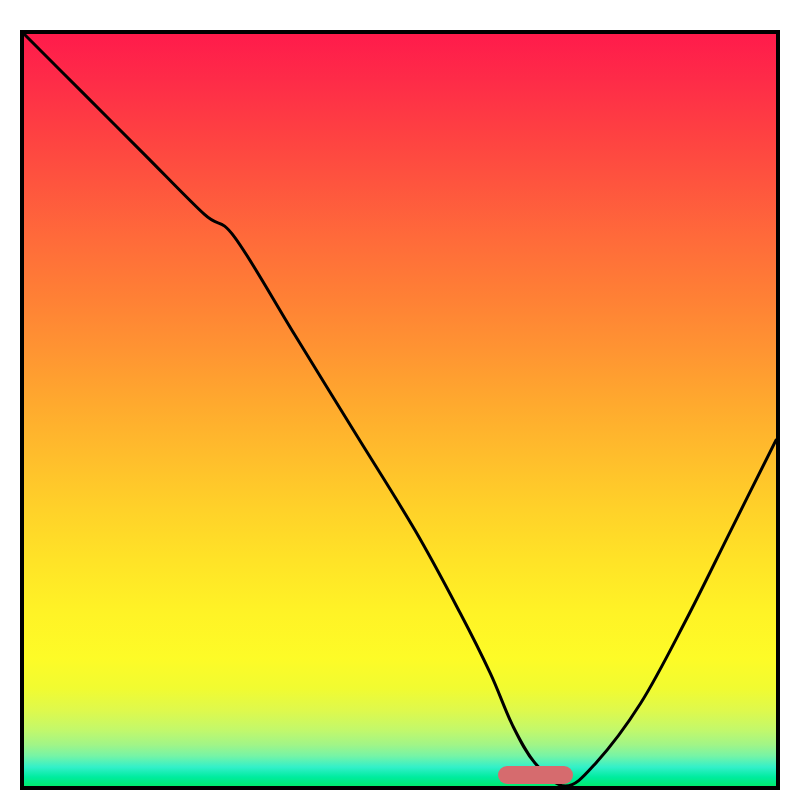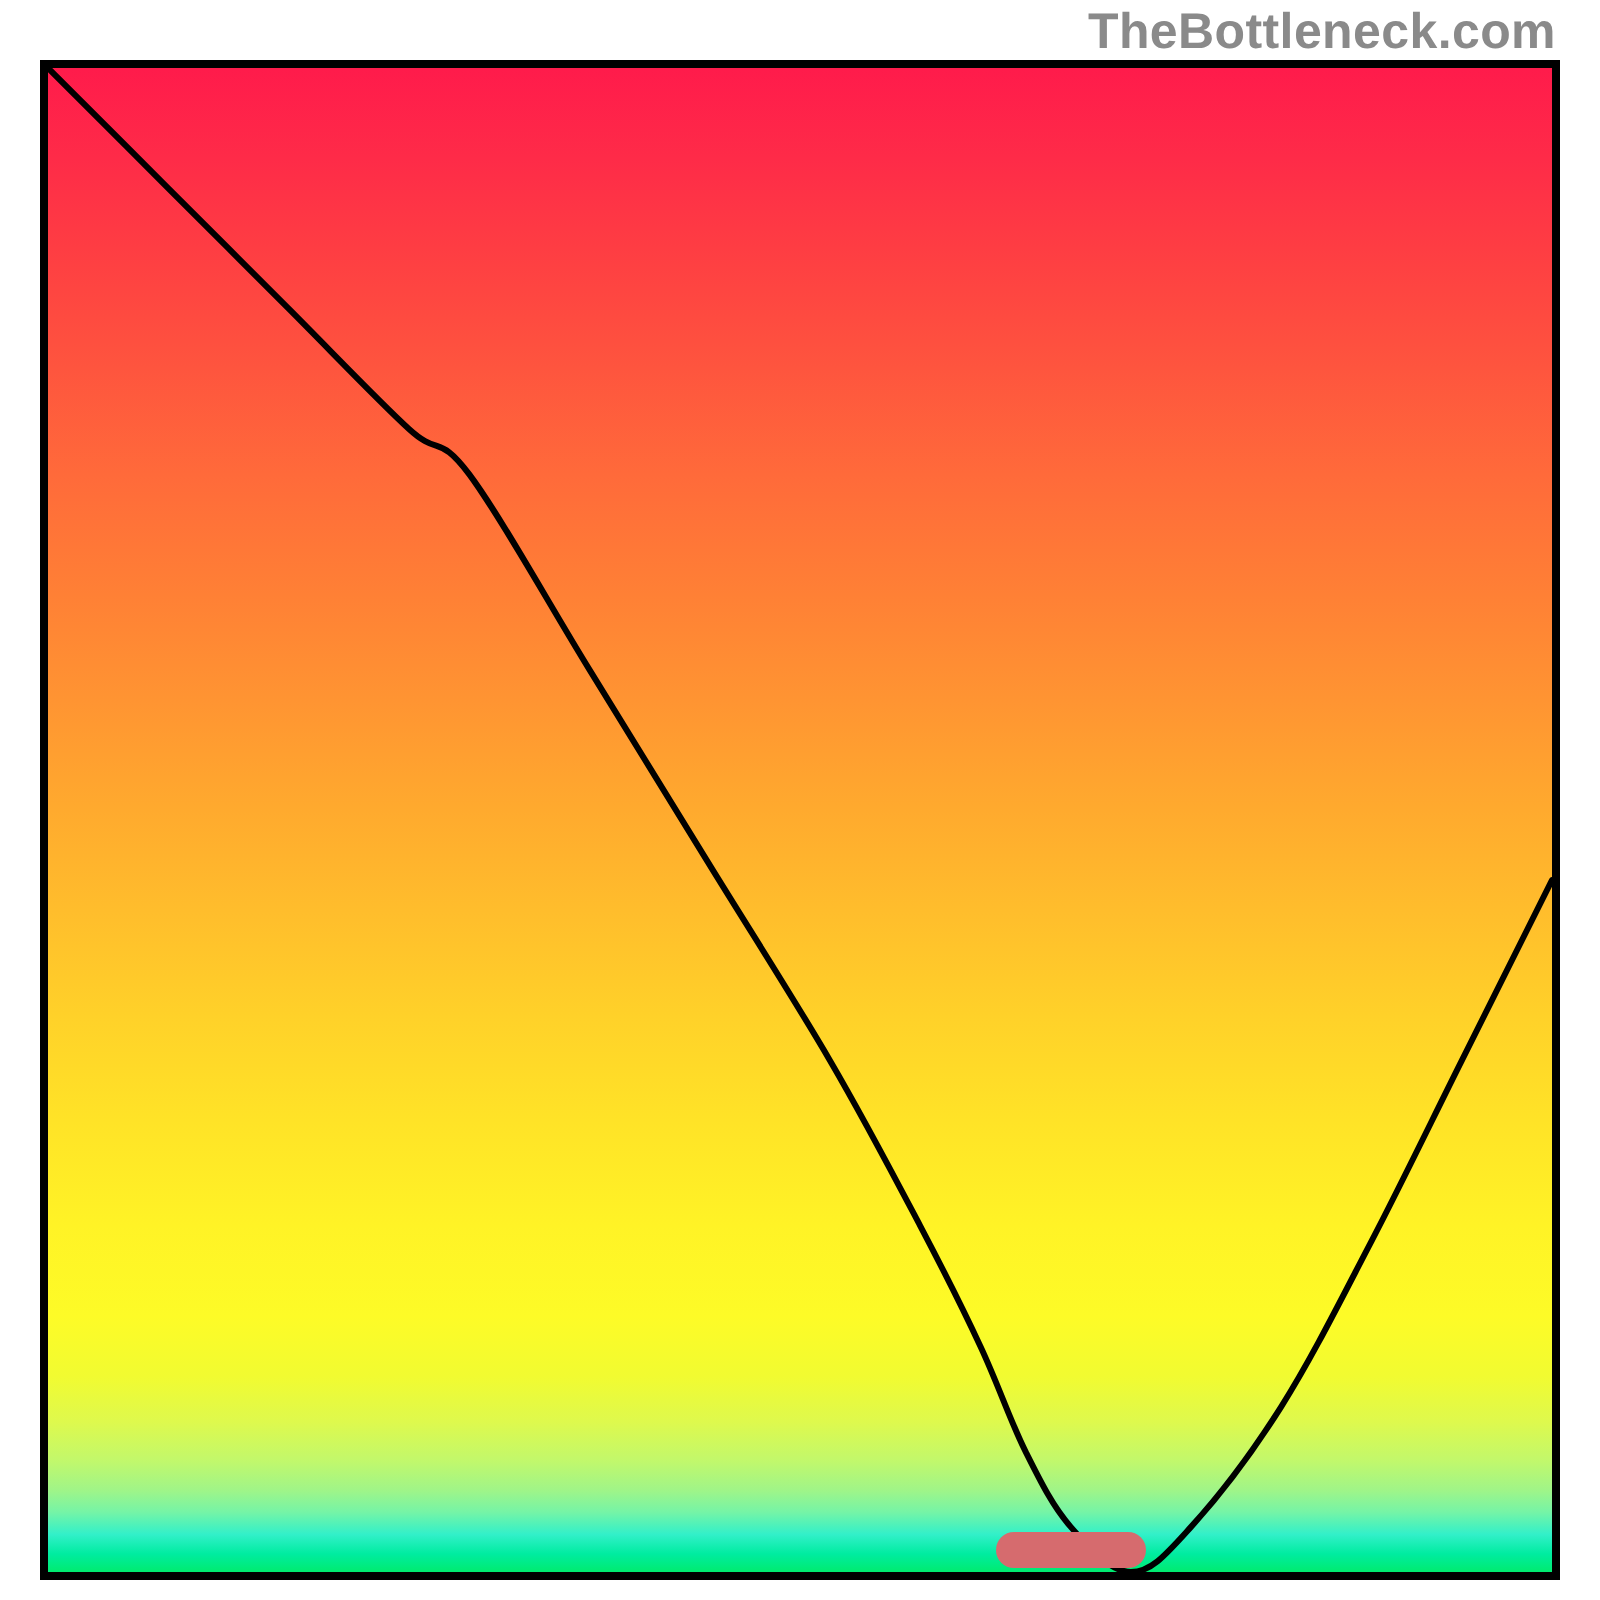--- a/index.html
+++ b/index.html
@@ -75,21 +75,20 @@
     height: 18px;
     border-radius: 9px;
     background: #d66b6e;
     bottom: 2px;
   }
 </style>
 </head>
 <body>
 
 <div class="wrap">
-  <div class="watermark">TheBottleneck.com</div>
 
   <div class="plot">
     <div class="gradient-fill"></div>
 
     <svg class="curve-svg" viewBox="0 0 752 752" preserveAspectRatio="none">
       <path id="curve-path" d="M 0 0 C 10.227200000000002 10.227199999999995, 39.705600000000004 39.70559999999996, 60.160000000000004 60.15999999999997 C 80.6144 80.61439999999997, 99.8656 99.86560000000004, 120.32000000000001 120.32000000000005 C 140.7744 140.77440000000007, 165.1392 166.41760000000002, 180.48 180.48000000000002 C 195.8208 194.54240000000001, 195.21920000000003 182.58559999999997, 210.56000000000003 203.03999999999996 C 225.90080000000003 223.49439999999996, 250.26559999999998 267.5616, 270.71999999999997 300.8 C 291.1744 334.0384, 310.4256 365.3216, 330.88 398.56 C 351.3344 431.7984, 373.1424 465.6384, 391.04 496.32 C 408.93760000000003 527.0015999999999, 423.376 554.7503999999999, 436.15999999999997 579.04 C 448.94399999999996 603.3296, 457.2912 620.024, 466.24 639.2 C 475.1888 658.3760000000001, 481.1296 676.4992, 488.8 691.84 C 496.47040000000004 707.1808000000001, 502.4112 719.2128, 511.36 729.44 C 520.3088 739.6672000000001, 531.2127999999999 752, 541.4399999999999 752 C 551.6672 752, 558.736 743.5024000000001, 571.52 729.44 C 584.304 715.3776, 601.2991999999999 693.5696, 616.64 669.28 C 631.9808 644.9903999999999, 646.4191999999999 615.9631999999999, 661.76 586.56 C 677.1008 557.1568, 691.5391999999999 527.0015999999999, 706.88 496.32 C 722.2208 465.6384, 744.3296 421.4208, 752 406.08" fill="none" stroke="#000000" stroke-width="3" stroke-linecap="round" stroke-linejoin="round"></path>
     </svg>
 
     <div class="indicator" id="indicator" style="left: 473.76px; width: 75.2px;"></div>
   </div>

